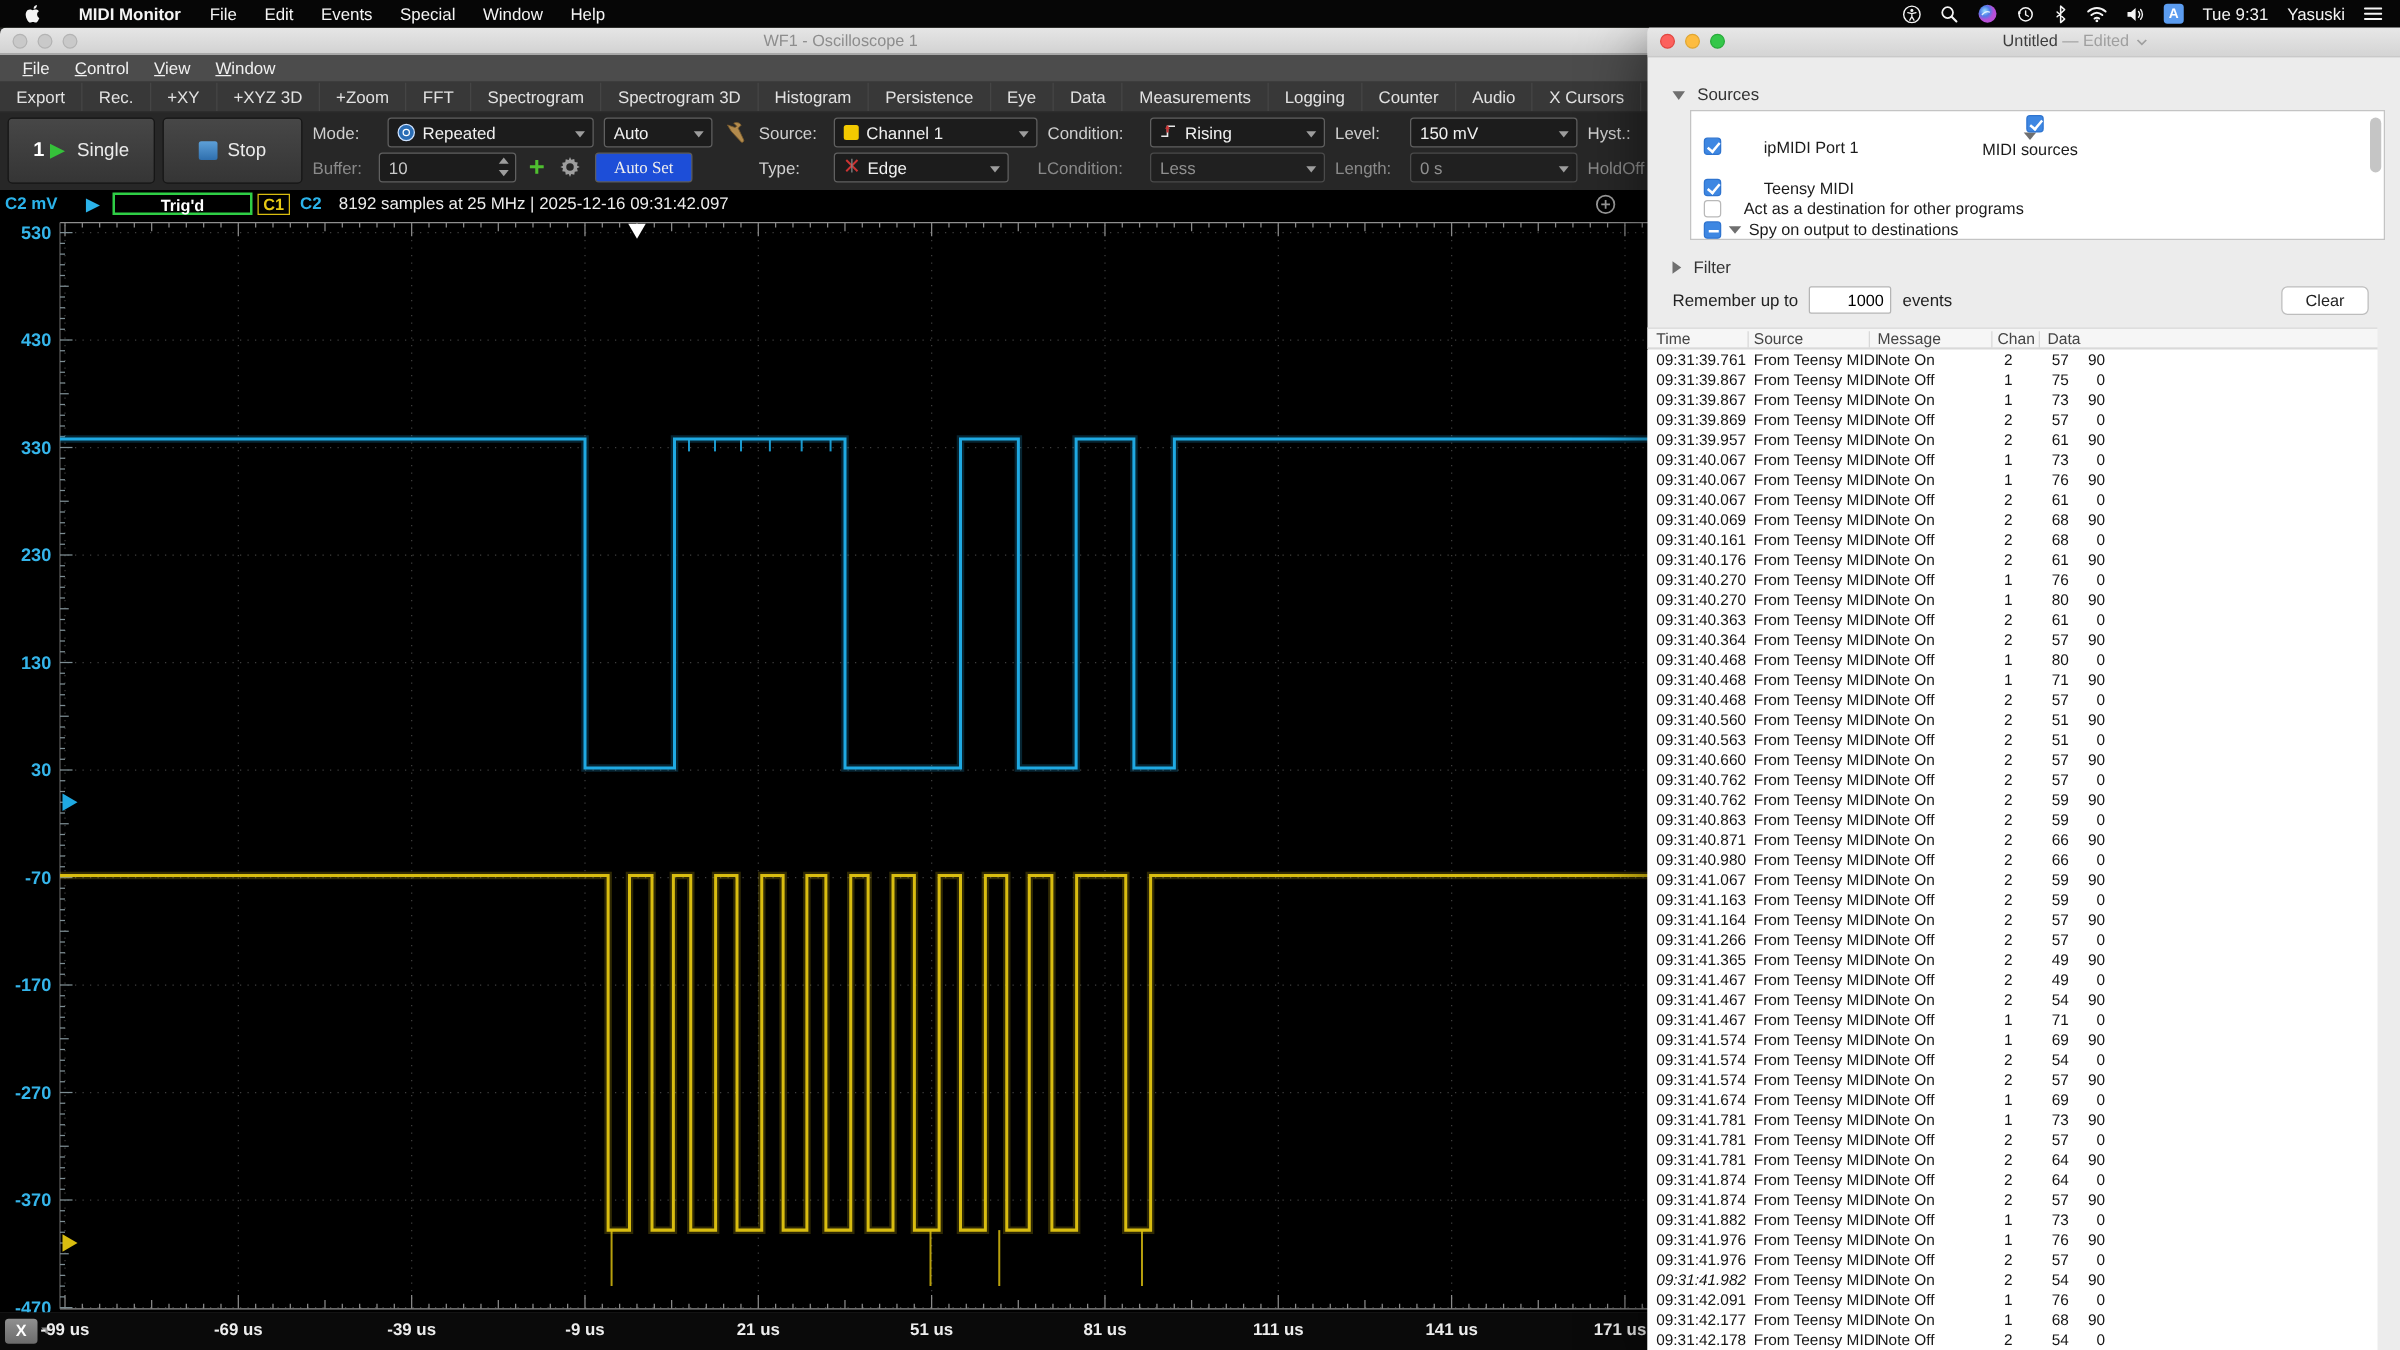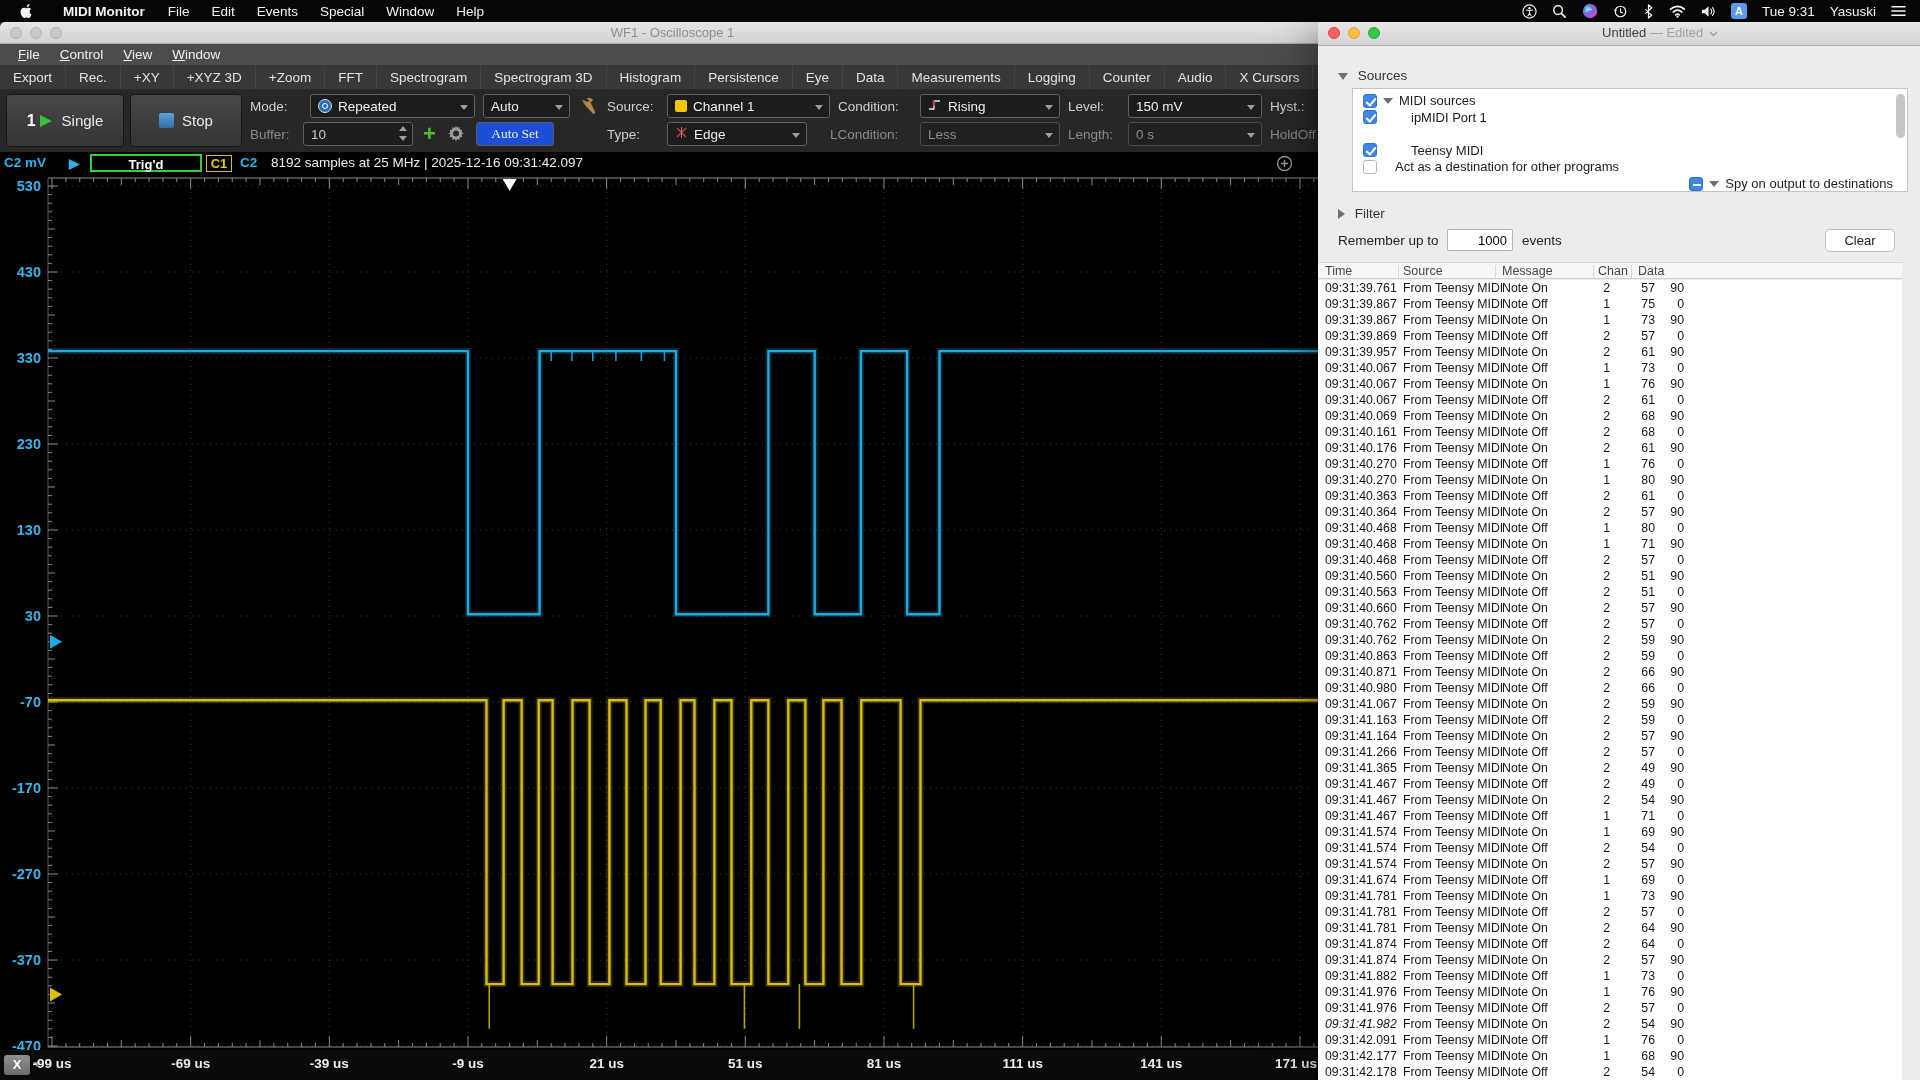--- a/index.html
+++ b/index.html
@@ -709,38 +709,38 @@
       </span>
     </div>
 
     <div class="abs" style="left:20px;top:48px;font-size:13.5px;color:#333">
       <span class="disc open"></span>
       <span>Sources</span>
     </div>
 
     <div class="srcbox" id="src-box">
       <div class="sbar" style="right:2px;top:5px;height:44px"></div>
-    <div class="srow" style="top: 3px;">
+    <div class="srow" style="top: 3px; flex-direction: column;">
           <span class="cb on" style="margin-left: 10px;"></span>
           <span class="sdisc"></span>
           <span style="margin-left: 2px; font-size: 13px; color: rgb(28, 28, 28);">MIDI sources</span>
         </div>
         <div class="srow" style="top: 19.6px;">
           <span class="cb on" style="margin-left: 10px;"></span>
           <span style="margin-left: 34px; font-size: 13px; color: rgb(28, 28, 28);">ipMIDI Port 1</span>
         </div>
         <div class="srow" style="top: 52.8px;">
           <span class="cb on" style="margin-left: 10px;"></span>
           <span style="margin-left: 34px; font-size: 13px; color: rgb(28, 28, 28);">Teensy MIDI</span>
         </div>
         <div class="srow" style="top: 69.4px;">
           <span class="cb off" style="margin-left: 10px;"></span>
           <span style="margin-left: 18px; font-size: 13px; color: rgb(28, 28, 28);">Act as a destination for other programs</span>
         </div>
-        <div class="srow" style="top: 86px; justify-content: flex-end;">
+        <div class="srow" style="top: 86px;">
           <span class="cb mix" style="margin-left: 10px;"></span>
           <span class="sdisc"></span>
           <span style="margin-left: 2px; font-size: 13px; color: rgb(28, 28, 28);">Spy on output to destinations</span>
         </div>
       </div>
 
     <div class="abs" style="left:20px;top:186px;font-size:13.5px;color:#333">
       <span class="disc closed"></span>
       <span>Filter</span>
     </div>

